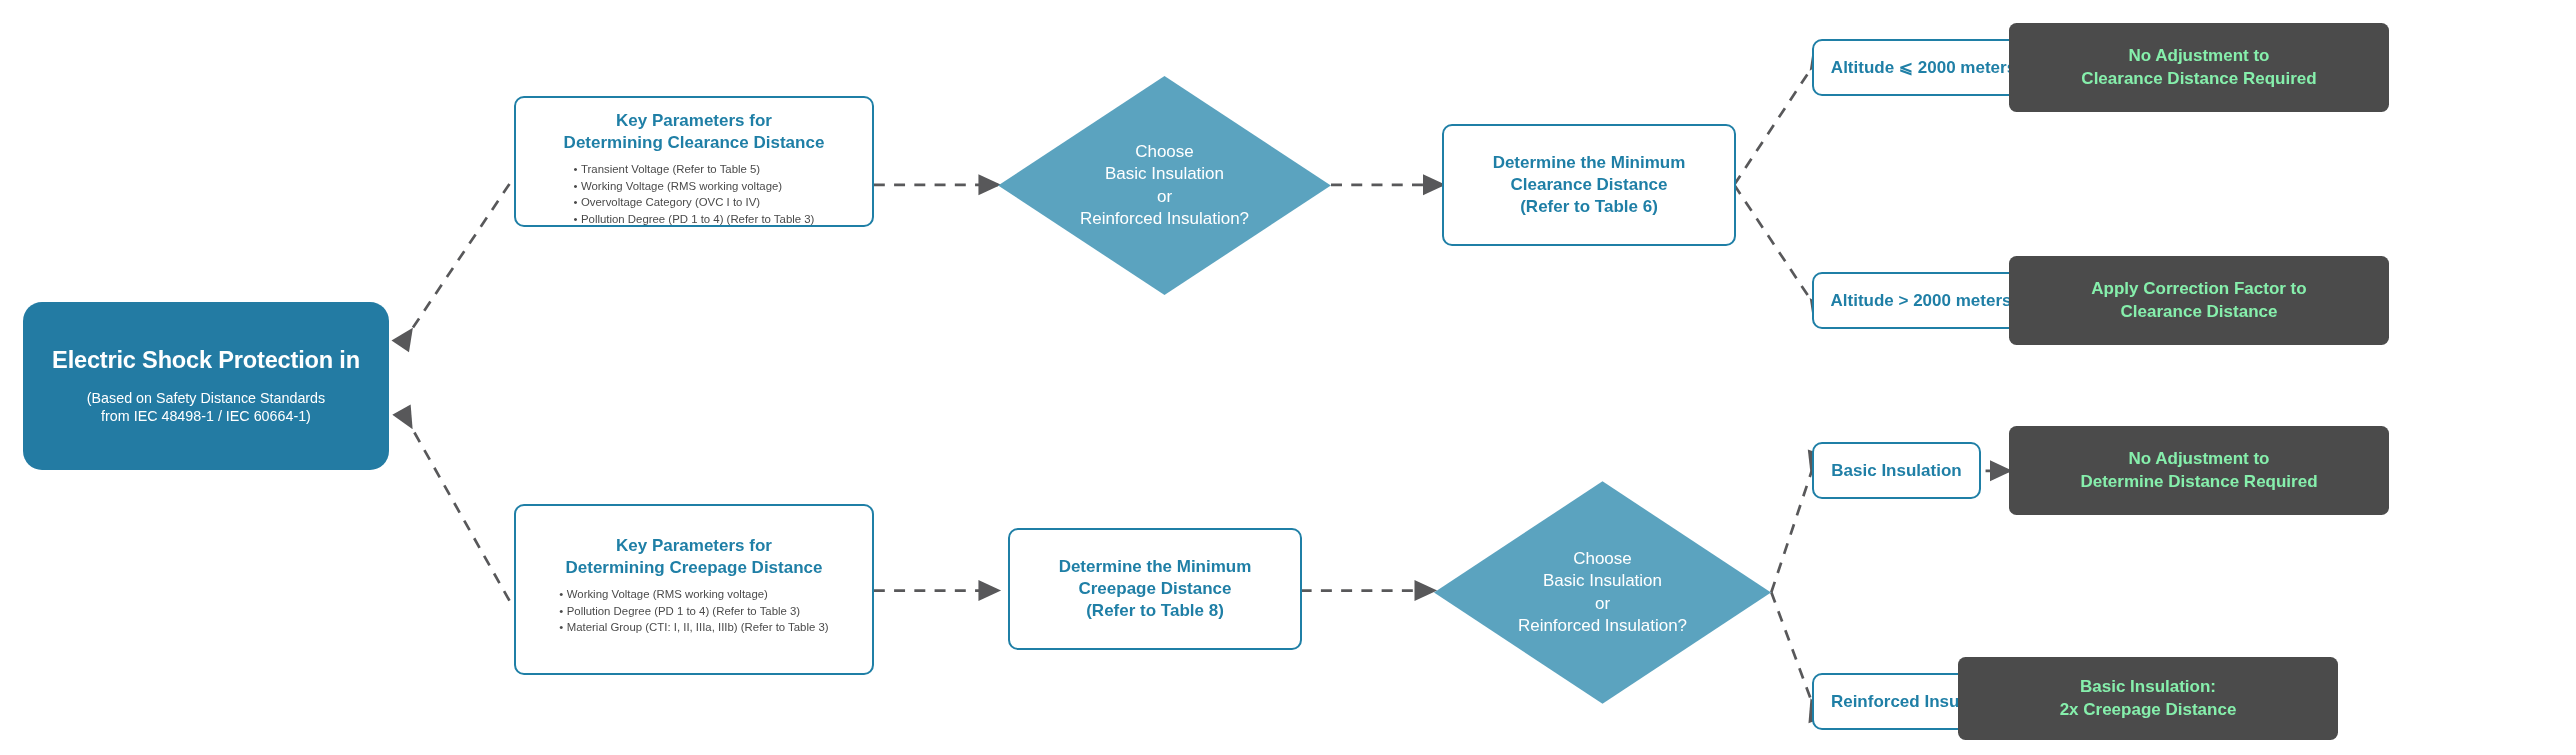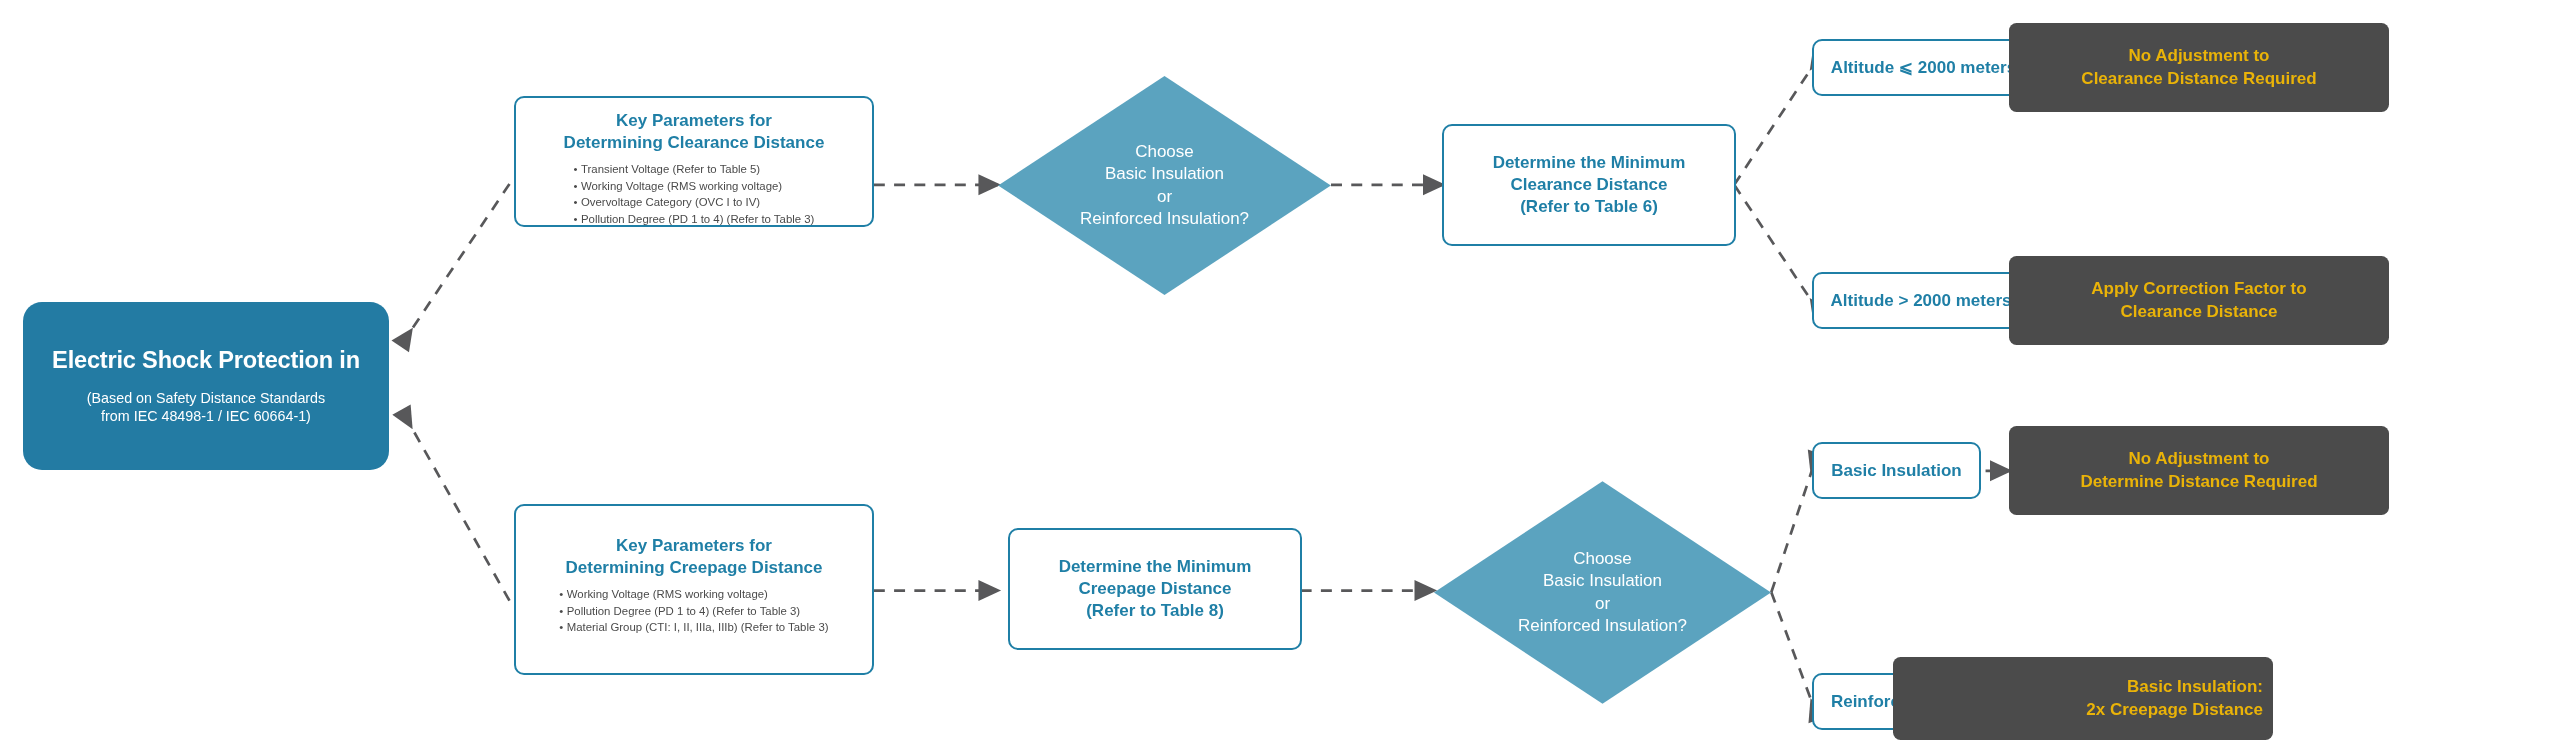--- a/index.html
+++ b/index.html
@@ -95,22 +95,22 @@
 
   
   .pill-box .box-title {
     font-size: 17px;
   }
 
   
   .dark-box {
     background: #4b4b4b;
     border-radius: 7.6px;
-    color: #eab308;
-    padding: 5px 10px;
+    color: #86efac;
+    padding: 5px 20px;
   }
   .dark-text {
     font-size: 17px;
     font-weight: bold;
     line-height: 1.30;
   }
 
   
   .diamond-wrap {
     position: absolute;
@@ -300,19 +300,19 @@
 
   <div class="node box pill-box" style="left: 1812px; top: 673px; width: 222px; height: 57px;">
     <div class="box-title" style="white-space:nowrap;">Reinforced Insulation?</div>
   </div>
 
   <div class="node dark-box" style="left:2009px; top:426px; width:380px; height:89px;">
     <div class="dark-text">No Adjustment to</div>
     <div class="dark-text">Determine Distance Required</div>
   </div>
 
-  <div class="node dark-box" style="left:1893px; top:657px; width:380px; height:83px;align-items:flex-end;">
+  <div class="node dark-box" style="left:1958px; top:657px; width:380px; height:83px;">
     <div class="dark-text">Basic Insulation:</div>
     <div class="dark-text">2x Creepage Distance</div>
   </div>
 
 </div>
 
 
 </body></html>

